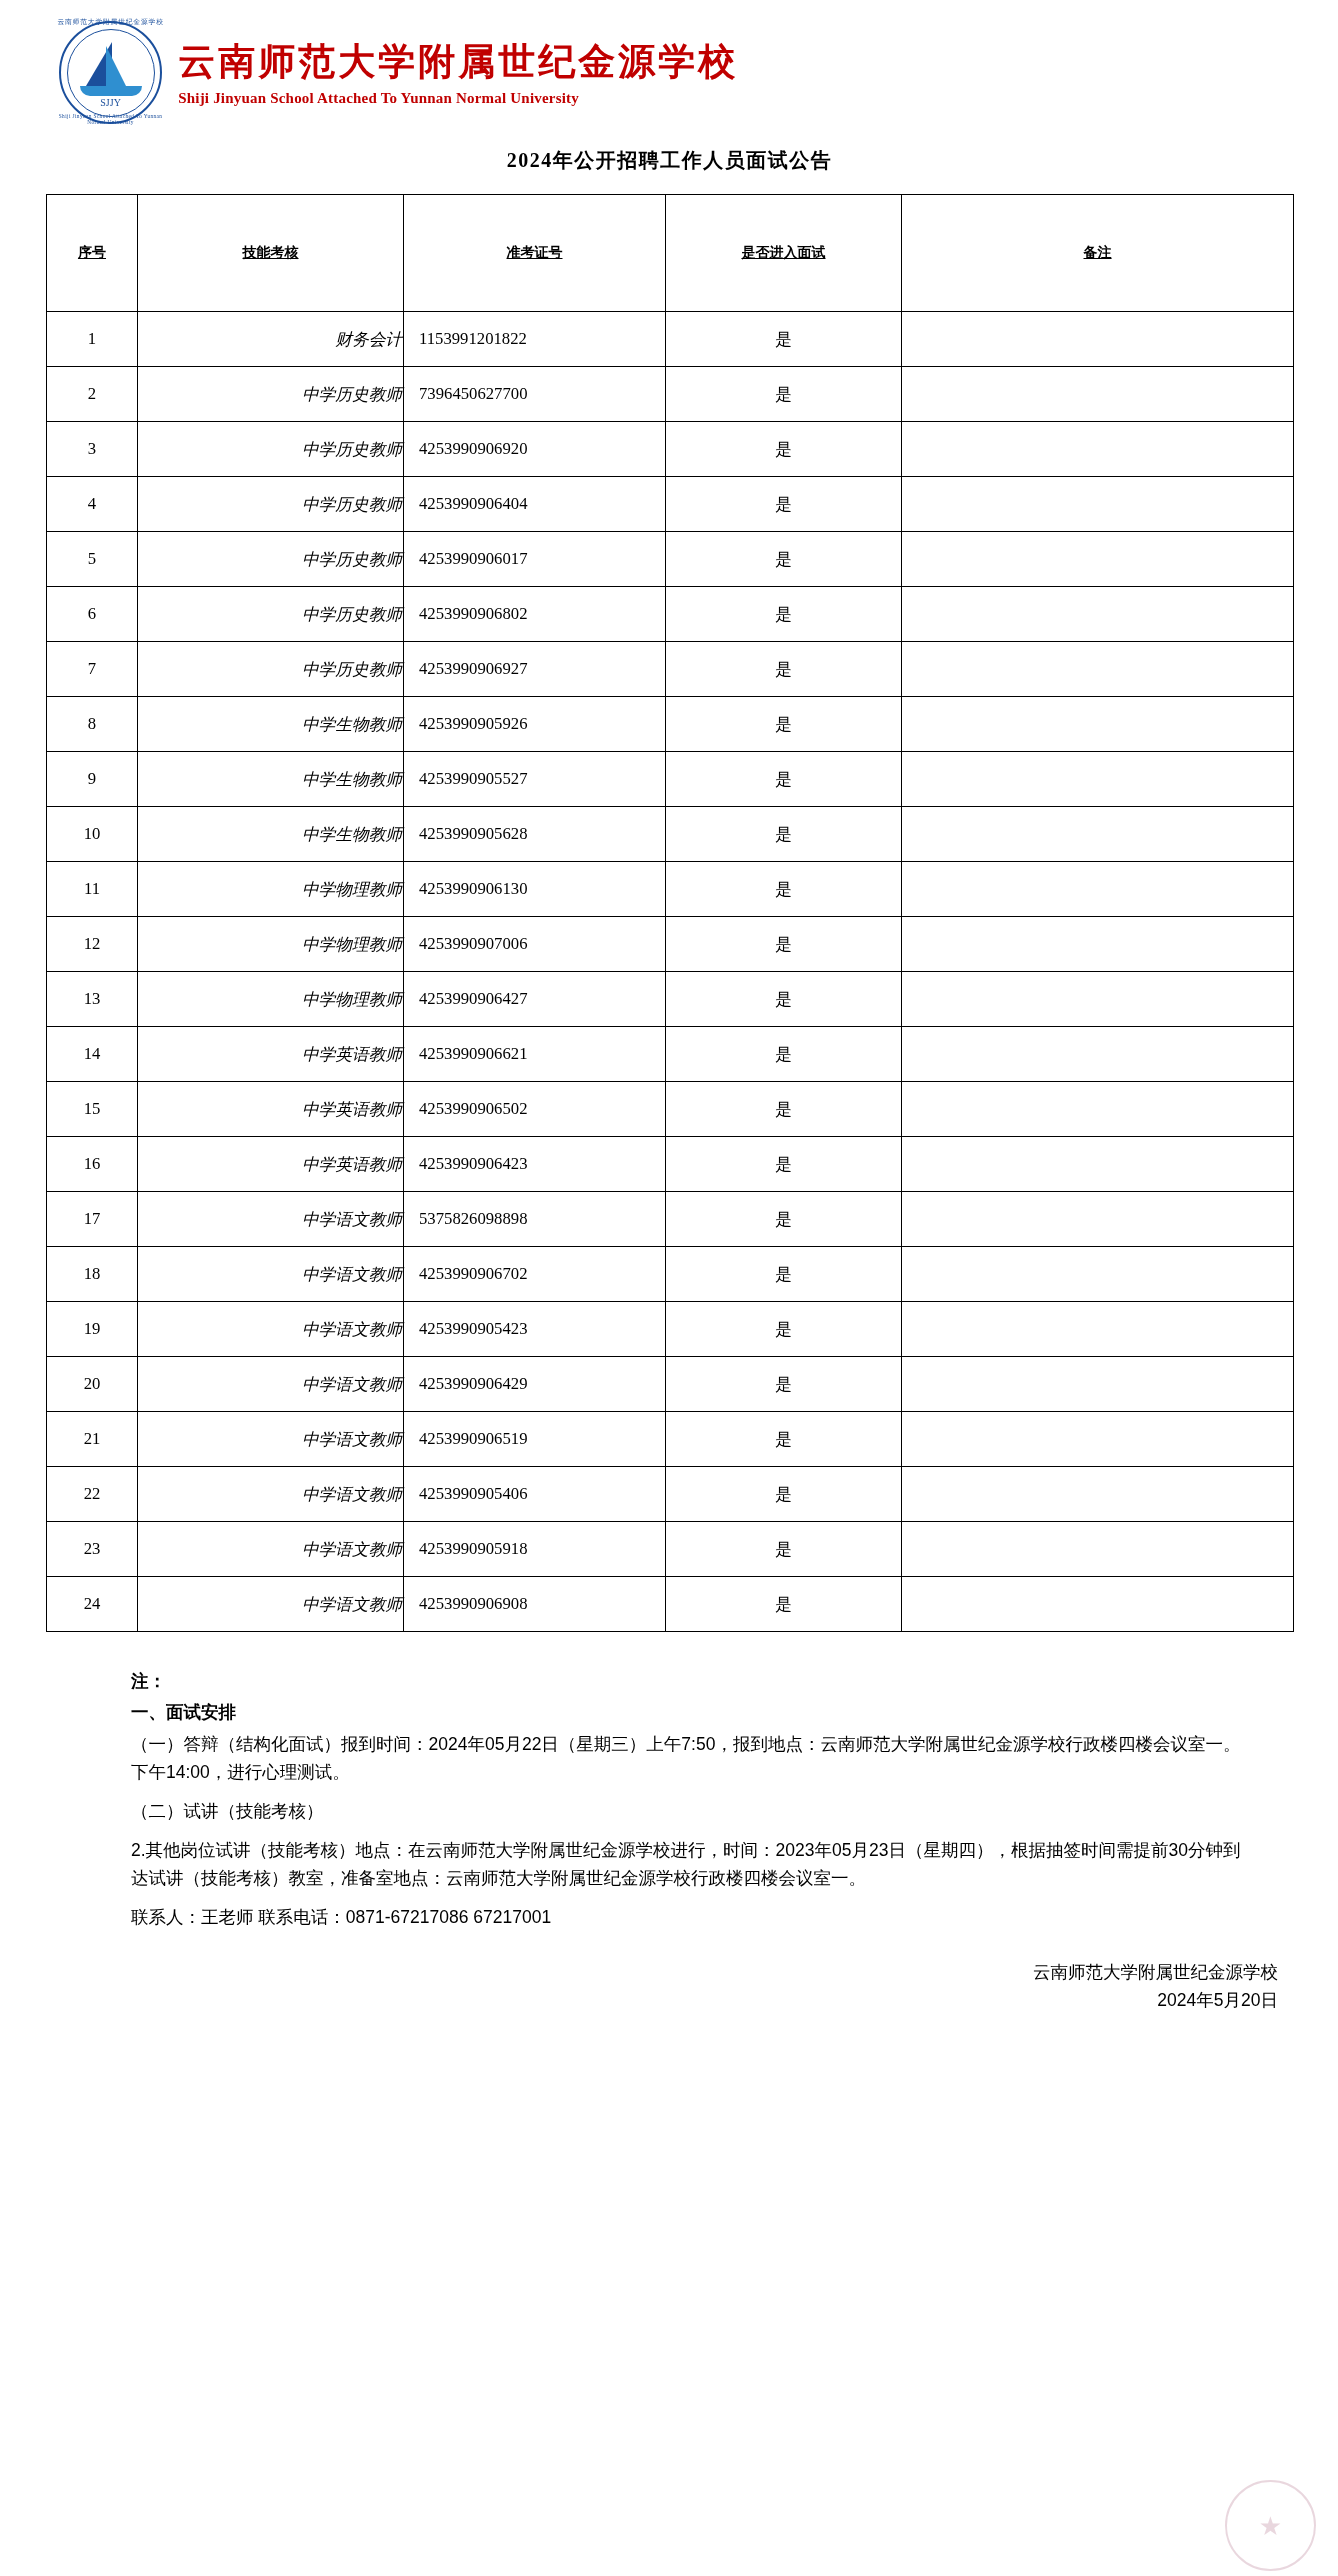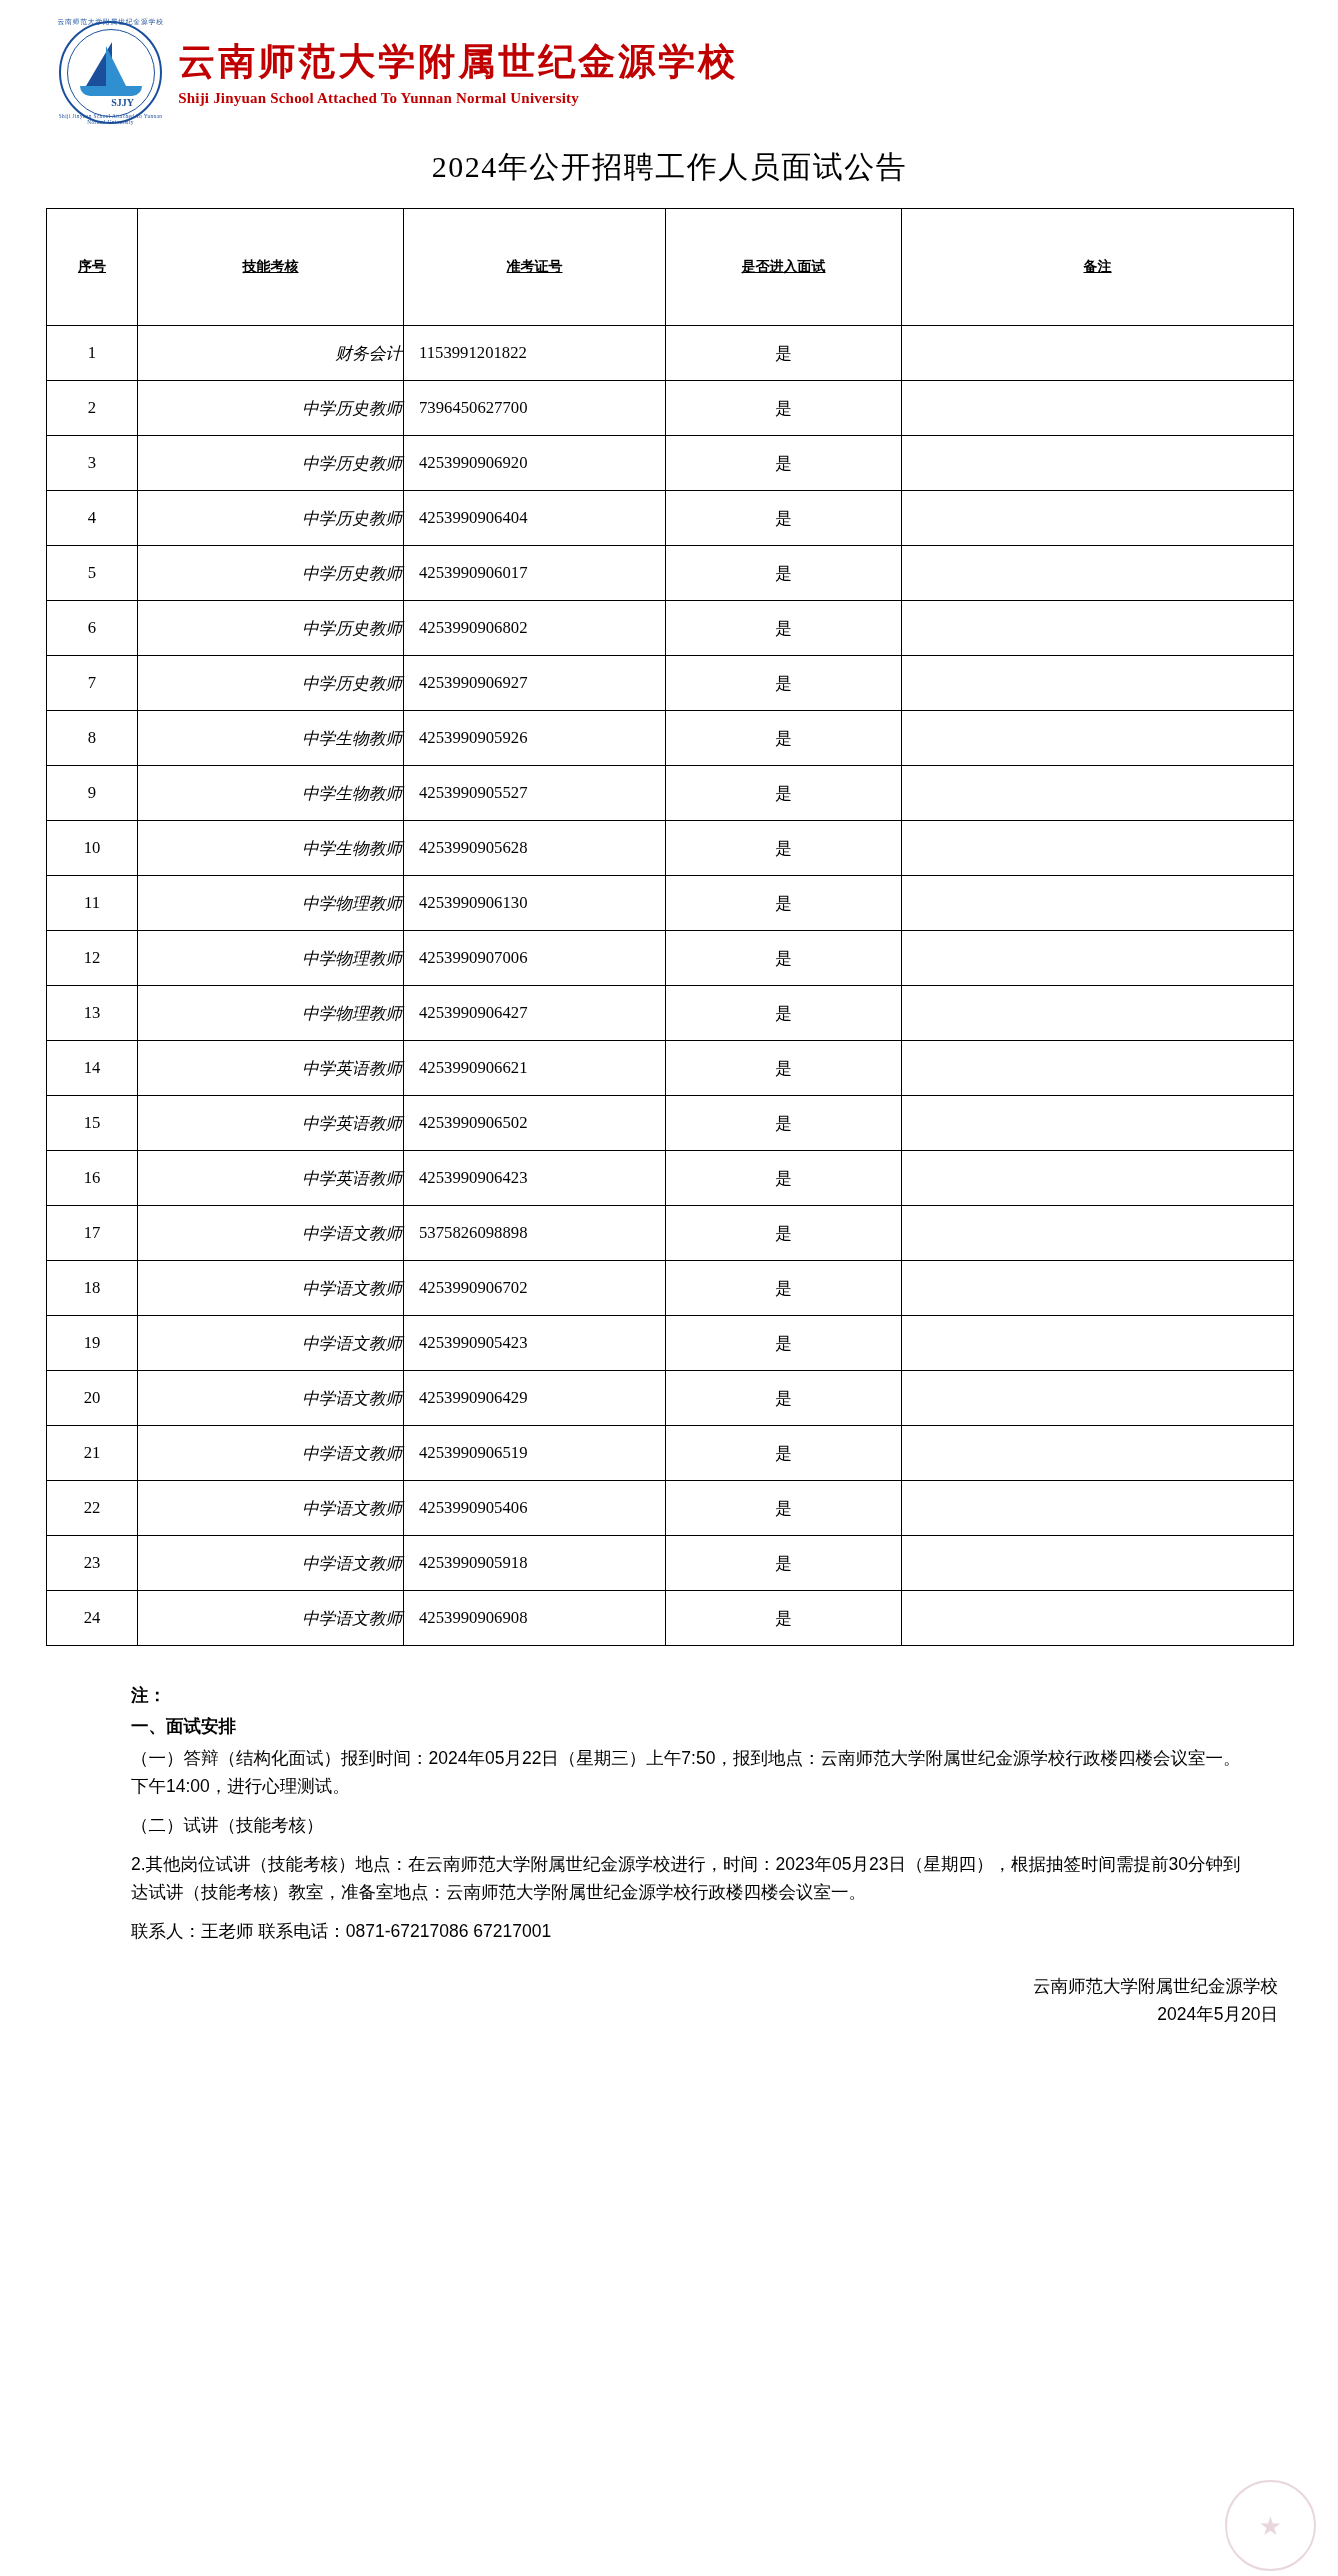--- a/index.html
+++ b/index.html
@@ -89,25 +89,25 @@
     position: absolute;
     left: 0; bottom: 4.6px;
     width: 114px;
     text-align: center;
     font-size: 5.3px;
     color: #1b4f9c;
     letter-spacing: 0.4px;
   }
   .logo .logo-abbr {
     position: absolute;
-    left: 12px; top: 81px;
+    left: 0; top: 81px;
     width: 114px;
     text-align: center;
     font-size: 10px;
-    font-weight: bold;
+    font-weight: normal;
     color: #1b4f9c;
   }
   .school-names {
     display: flex;
     flex-direction: column;
     justify-content: center;
   }
   .school-cn {
     font-family: "Liberation Serif", "DejaVu Serif", serif;
     font-size: 37px;
@@ -123,22 +123,22 @@
     font-weight: bold;
     color: #c00000;
     letter-spacing: 0.2px;
     margin-top: 4.6px;
     white-space: nowrap;
   }
 
   
   .doc-title {
     text-align: center;
-    font-size: 30px;
-    font-weight: normal;
+    font-size: 20px;
+    font-weight: bold;
     letter-spacing: 1.5px;
     margin: 18px 0 20px 0;
     font-family: "Liberation Serif", "DejaVu Serif", serif;
   }
 
   
   table.main-table {
     border-collapse: collapse;
     width: 1247px;
     margin: 0 auto;

